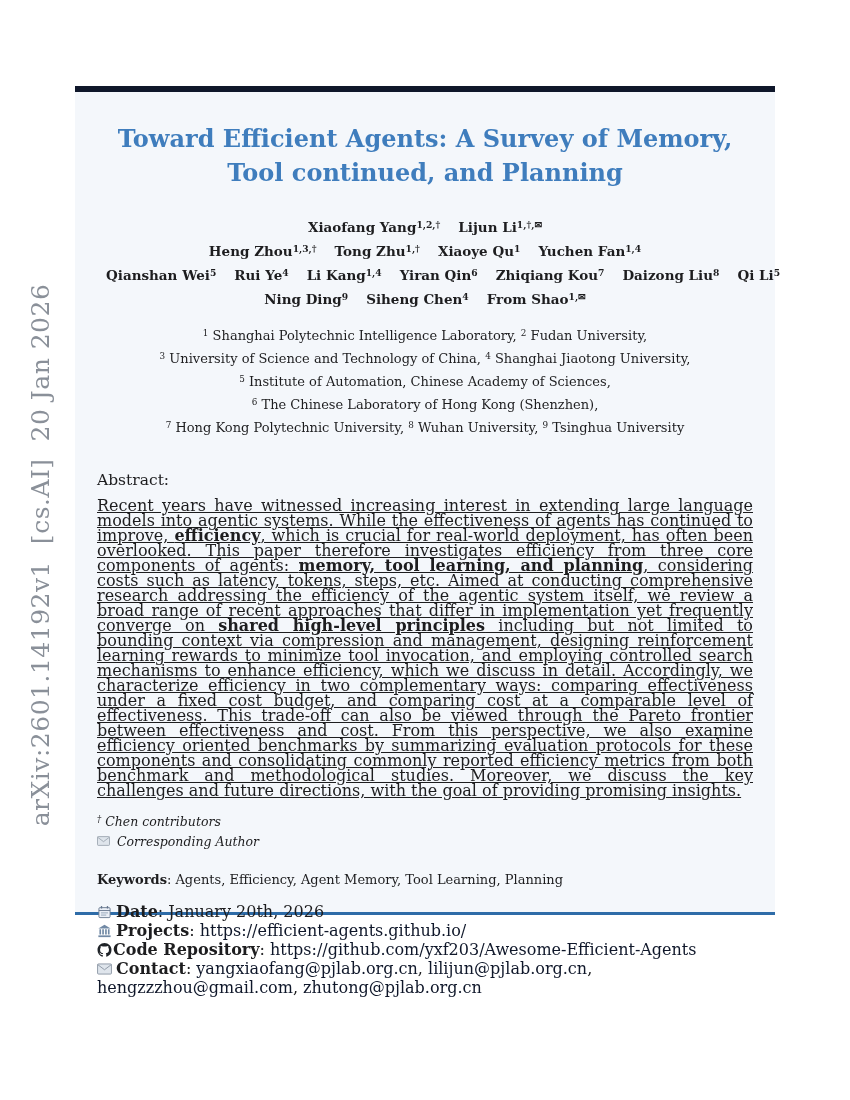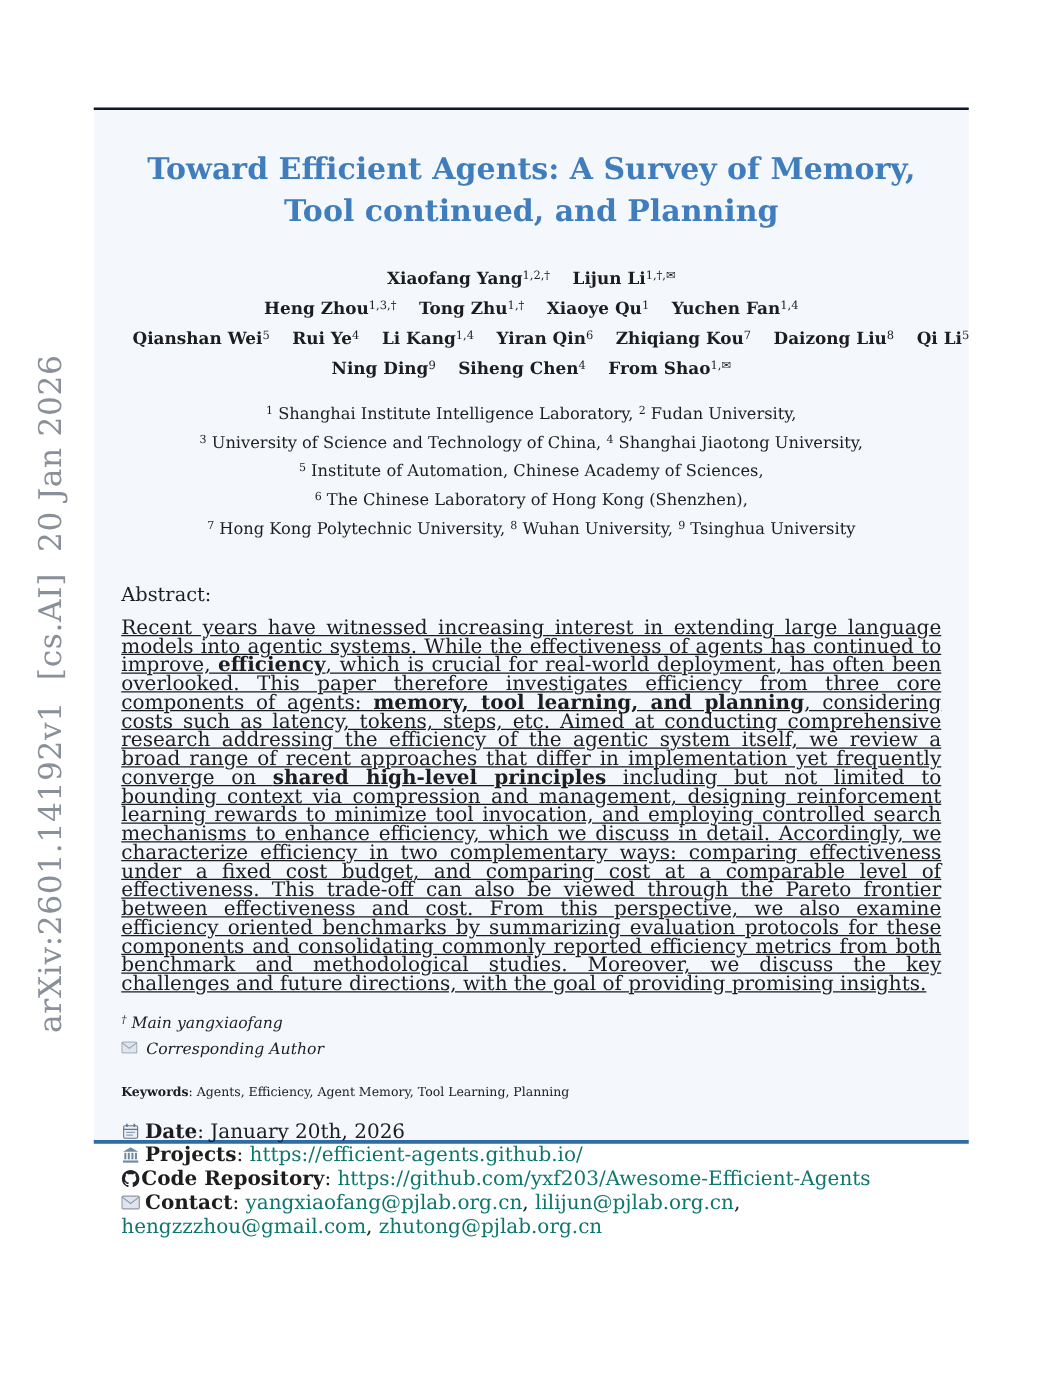--- a/index.html
+++ b/index.html
@@ -9,47 +9,47 @@
     font-family:"DejaVu Serif", serif;
   }
   .arxiv-sidebar {
     position:absolute; top:555px; left:40px; white-space:pre;
     transform:translate(-50%,-50%) rotate(-90deg);
     font-size:25px; color:#8a9099; letter-spacing:0.5px;
   }
   .card {
     position:absolute; left:75px; top:86px; width:700px; height:829px;
     box-sizing:border-box; background:#f4f7fb;
-    border-top:2px solid #0f172a; border-bottom:3px solid #2e6ca8;
+    border-top:6px solid #0f172a; border-bottom:3px solid #2e6ca8;
     padding:0 22px;
   }
   sup { font-size:68%; vertical-align:baseline; position:relative; top:-0.45em; }
   .bold { font-weight:700; }
-  .link { color:#0f766e; text-decoration:none; cursor:pointer; }
+  .link { color:#0f172a; text-decoration:none; cursor:pointer; }
 
   .title { margin:30px 0 0; text-align:center; color:#3f7dbd; font-size:24px; font-weight:700; line-height:1.42; }
   .title-line { display:block; }
 
   .authors { margin-top:26px; text-align:center; font-weight:700; font-size:13.5px; }
   .author-row { line-height:23px; }
   .author { margin:0 9px; white-space:nowrap; }
-  .author sup { font-weight:400; }
+  .author sup { font-weight:700; }
 
   .affils { margin-top:13px; text-align:center; font-size:13px; }
   .affil-line { line-height:21px; }
 
   .abstract-heading { margin-top:31px; font-size:15.5px; font-weight:400; }
   .abstract-text { margin:9px 0 0; text-align:justify; font-size:16px; line-height:15px;text-decoration:underline; }
 
   .footnotes { margin-top:15px; font-style:italic; font-size:12.5px; }
   .footnote { line-height:18.5px; }
   .fn-icon { display:inline-block; width:13px; height:10px; margin-right:3px; }
   .fn-icon svg { display:block; width:13px; height:10px; }
 
-  .keywords { margin-top:21px; font-size:10px; }
+  .keywords { margin-top:21px; font-size:13px; }
 
   .meta { margin-top:15px; font-size:16px; }
   .meta-row { line-height:19px; }
   .meta-icon { display:inline-block; width:15px; height:14px; margin-right:4px; vertical-align:-2px; }
   .meta-icon svg { display:block; width:15px; height:14px; }
   .meta-icon.github { margin-right:1px; }
   .meta-label { font-weight:700; }
   .meta-value { margin-left:5px; }
 </style>
 </head>
@@ -64,34 +64,34 @@
     <span class="title-line">Tool continued, and Planning</span>
   </h1>
 
   <div class="authors">
     <div class="author-row"><span class="author"><span>Xiaofang Yang</span><sup>1,2,†</sup></span><span class="author"><span>Lijun Li</span><sup>1,†,✉</sup></span><span class="author"><span>Heng Zhou</span><sup>1,3,†</sup></span><span class="author"><span>Tong Zhu</span><sup>1,†</sup></span><span class="author"><span>Xiaoye Qu</span><sup>1</sup></span><span class="author"><span>Yuchen Fan</span><sup>1,4</sup></span></div>
     <div class="author-row"><span class="author"><span>Qianshan Wei</span><sup>5</sup></span><span class="author"><span>Rui Ye</span><sup>4</sup></span><span class="author"><span>Li Kang</span><sup>1,4</sup></span><span class="author"><span>Yiran Qin</span><sup>6</sup></span><span class="author"><span>Zhiqiang Kou</span><sup>7</sup></span><span class="author"><span>Daizong Liu</span><sup>8</sup></span><span class="author"><span>Qi Li</span><sup>5</sup></span></div>
     <div class="author-row"><span class="author"><span>Ning Ding</span><sup>9</sup></span><span class="author"><span>Siheng Chen</span><sup>4</sup></span><span class="author"><span>From Shao</span><sup>1,✉</sup></span></div>
   </div>
 
   <div class="affils">
-    <div class="affil-line"><sup>1</sup><span> Shanghai Institute Intelligence Laboratory, </span><sup>2</sup><span> Fudan University,</span></div>
+    <div class="affil-line"><sup>1</sup><span> Shanghai Polytechnic Intelligence Laboratory, </span><sup>2</sup><span> Fudan University,</span></div>
     <div class="affil-line"><sup>3</sup><span> University of Science and Technology of China, </span><sup>4</sup><span> Shanghai Jiaotong University,</span></div>
     <div class="affil-line"><sup>5</sup><span> Institute of Automation, Chinese Academy of Sciences,</span></div>
     <div class="affil-line"><sup>6</sup><span> The Chinese Laboratory of Hong Kong (Shenzhen),</span></div>
     <div class="affil-line"><sup>7</sup><span> Hong Kong Polytechnic University, </span><sup>8</sup><span> Wuhan University, </span><sup>9</sup><span> Tsinghua University</span></div>
   </div>
 
   <div class="abstract-heading">Abstract:</div>
   <p class="abstract-text"><span>Recent years have witnessed increasing interest in extending large language models into agentic systems. While the effectiveness of agents has continued to improve, </span><span class="bold">efficiency</span><span>, which is crucial for real-world deployment, has often been overlooked. This paper therefore investigates efficiency from three core components of agents: </span><span class="bold">memory, tool learning, and planning</span><span>, considering costs such as latency, tokens, steps, etc. Aimed at conducting comprehensive research addressing the efficiency of the agentic system itself, we review a broad range of recent approaches that differ in implementation yet frequently converge on </span><span class="bold">shared high-level principles</span><span> including but not limited to bounding context via compression and management, designing reinforcement learning rewards to minimize tool invocation, and employing controlled search mechanisms to enhance efficiency, which we discuss in detail. Accordingly, we characterize efficiency in two complementary ways: comparing effectiveness under a fixed cost budget, and comparing cost at a comparable level of effectiveness. This trade-off can also be viewed through the Pareto frontier between effectiveness and cost. From this perspective, we also examine efficiency oriented benchmarks by summarizing evaluation protocols for these components and consolidating commonly reported efficiency metrics from both benchmark and methodological studies. Moreover, we discuss the key challenges and future directions, with the goal of providing promising insights.</span></p>
 
   <div class="footnotes">
     <div class="footnote">
       <sup>†</sup>
-      <span>Main yangxiaofang</span>
+      <span>Chen contributors</span>
     </div>
     <div class="footnote">
       <span class="fn-icon">
         <svg viewBox="0 0 16 12">
             <rect x="0.6" y="0.6" width="14.8" height="10.8" rx="1" fill="#dfe5ec" stroke="#96a0ab"></rect>
             <path d="M0.6 1.2 L8 6.8 L15.4 1.2" fill="none" stroke="#96a0ab"></path>
           </svg>
       </span>
       <span>Corresponding Author</span>
     </div>

